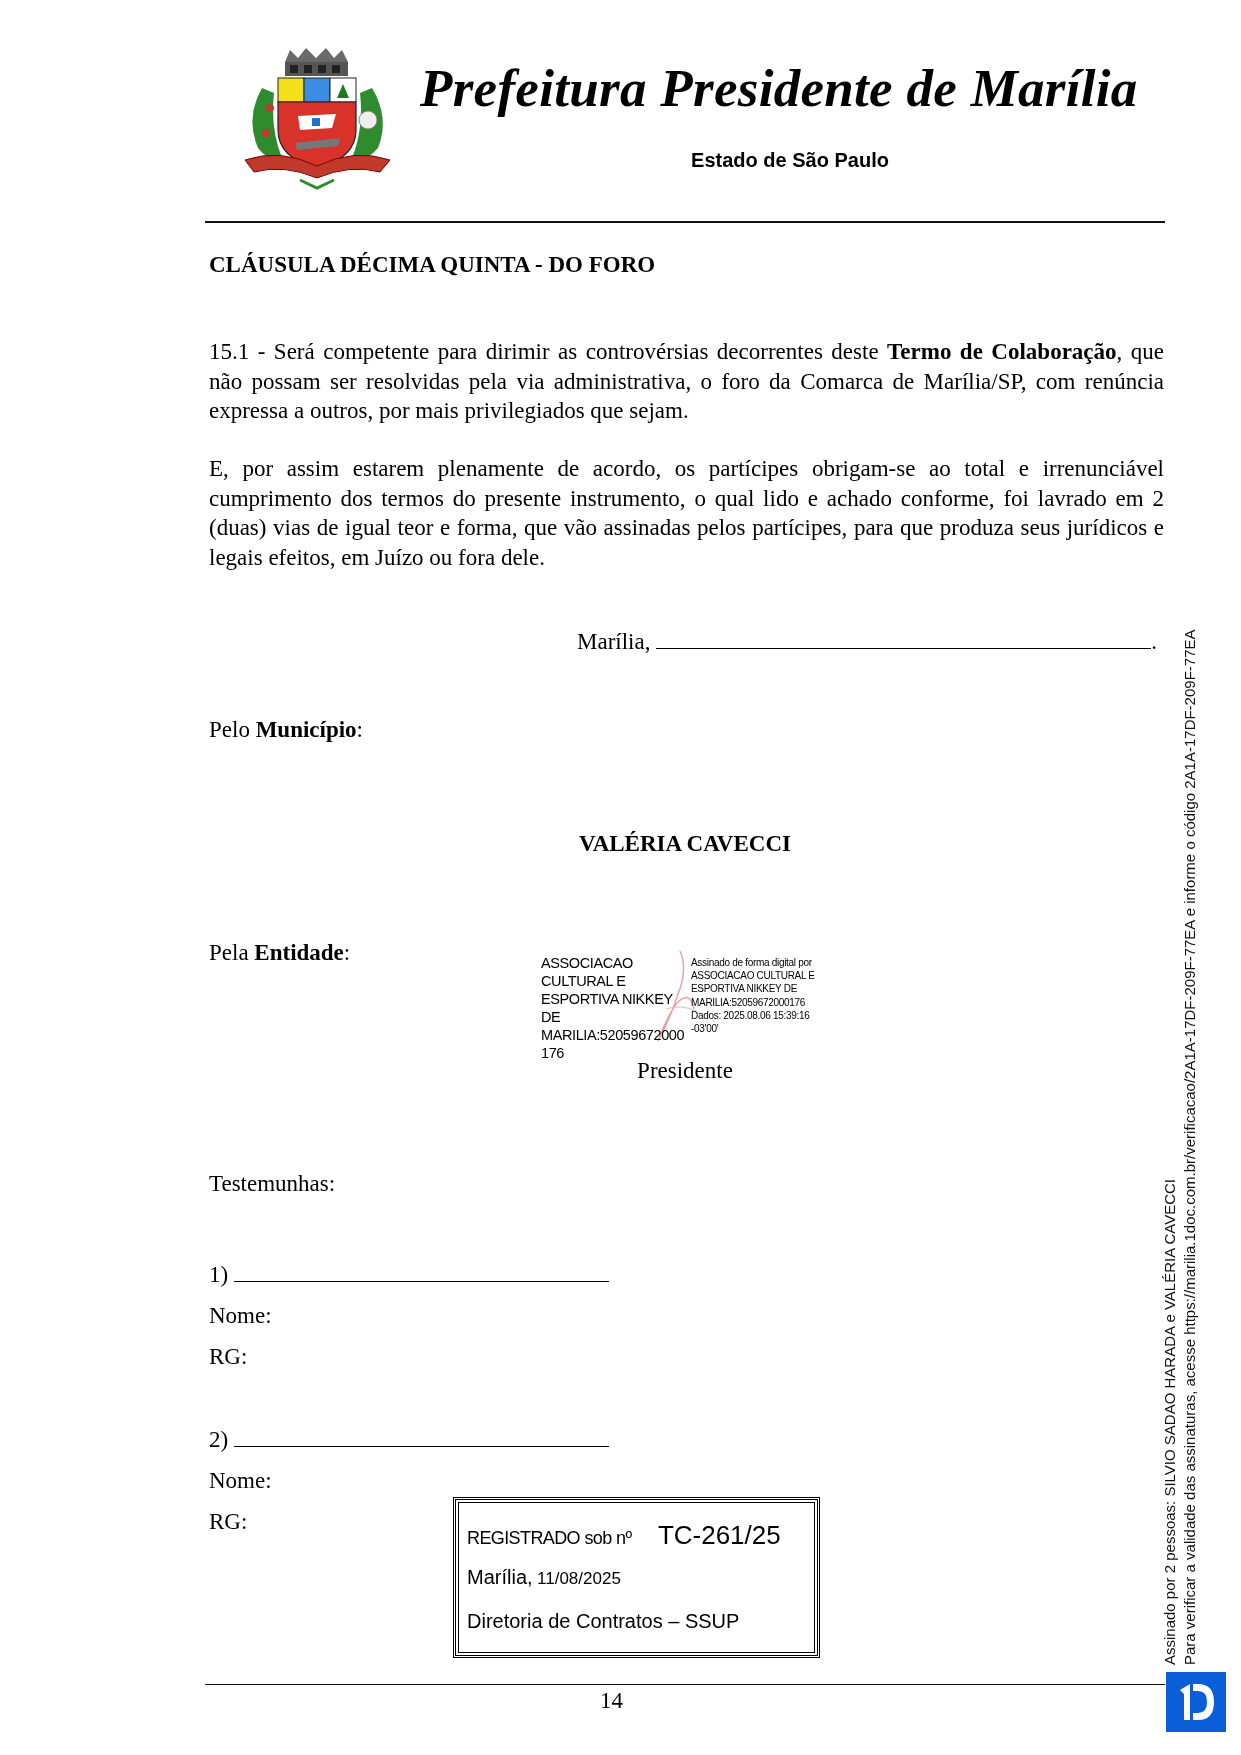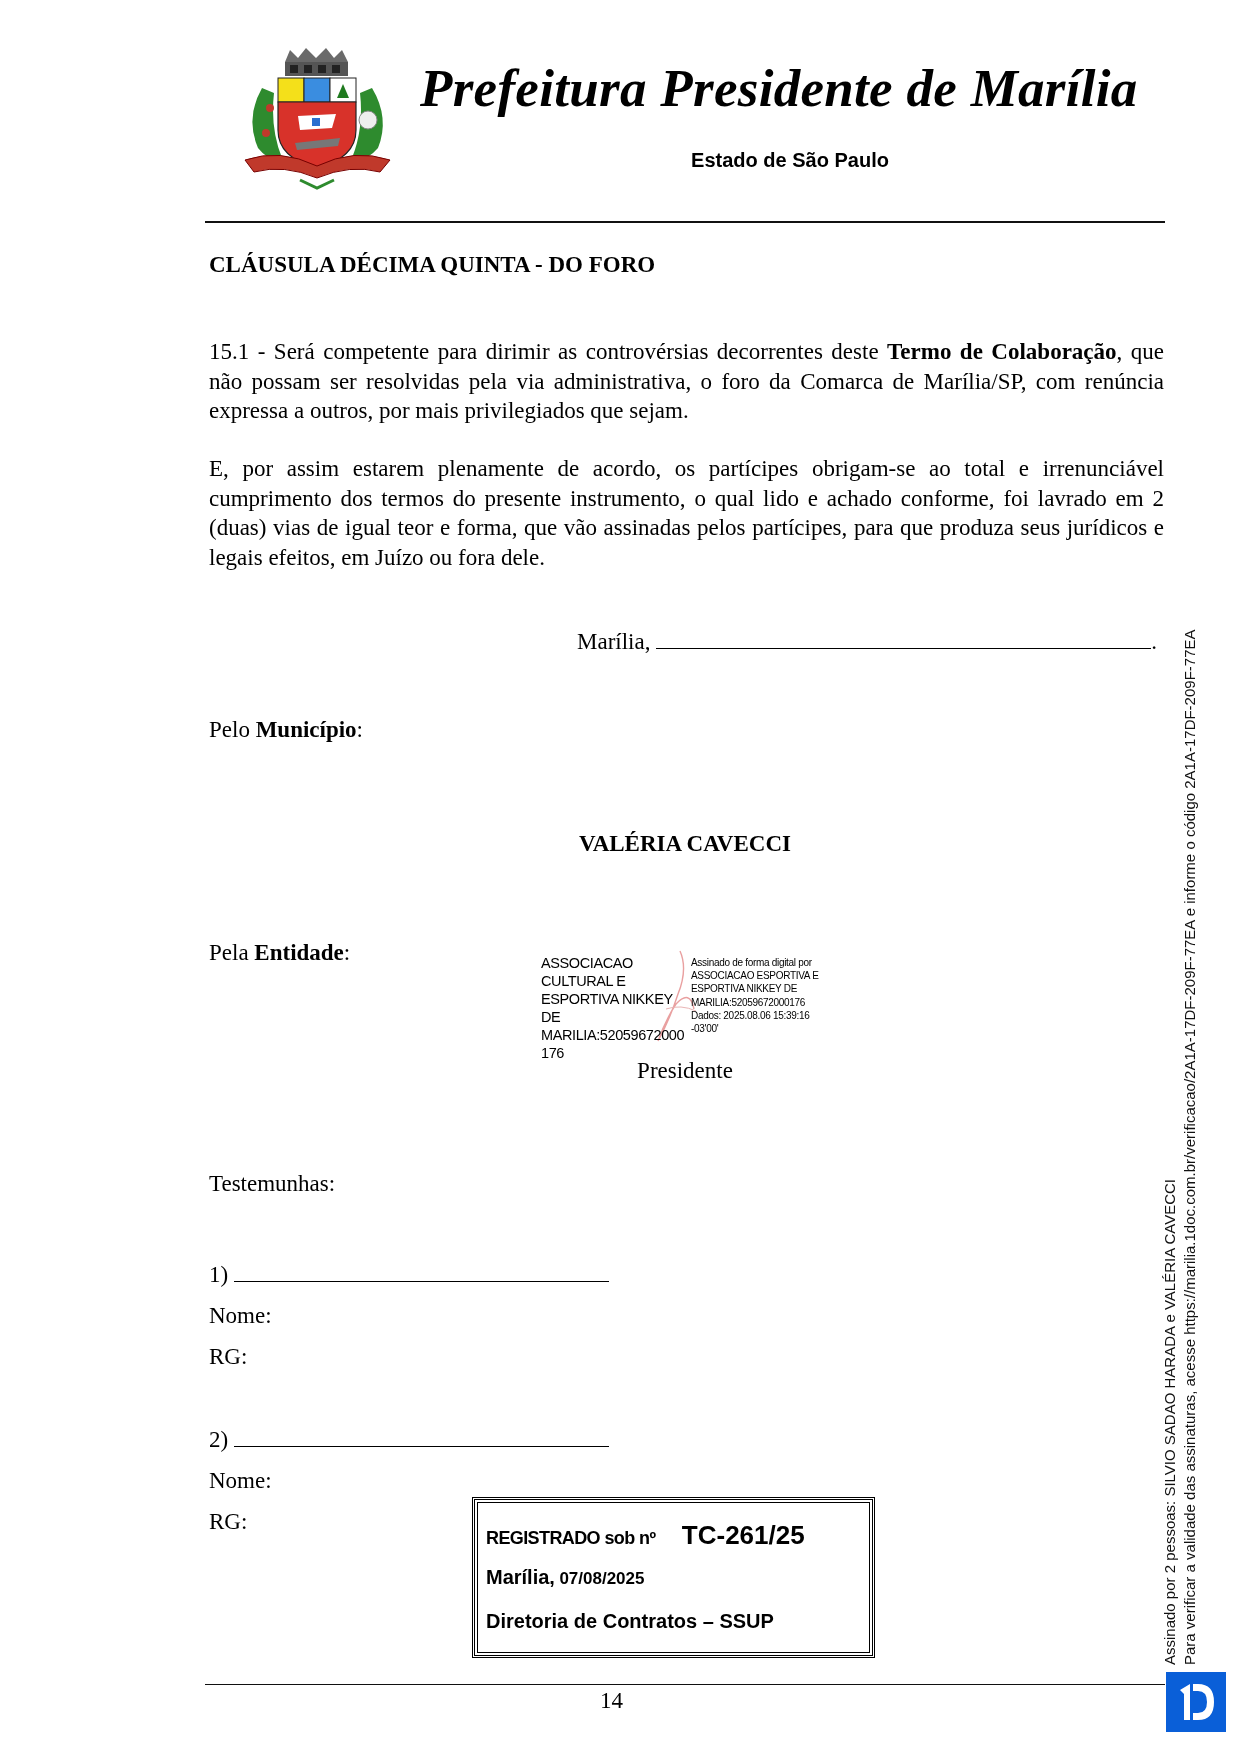--- a/index.html
+++ b/index.html
@@ -23,22 +23,22 @@
 
   .digisig { left:541px; top:954px; width:360px; height:90px; }
   .digisig .left { position:absolute; left:0; top:0; width:150px; font-size:14.5px; line-height:18px;
                    font-family:"Liberation Sans", sans-serif; letter-spacing:-0.4px; }
   .digisig .right { position:absolute; left:150px; top:2px; width:180px; font-size:10px; line-height:13.2px;
                     font-family:"Liberation Sans", sans-serif; letter-spacing:-0.3px; }
   .digisig .flourish { position:absolute; left:95px; top:-5px; width:80px; height:100px; }
 
   .line-blank { display:inline-block; border-bottom:1.5px solid #000; vertical-align:baseline; }
 
-  .stamp { left:472px; top:1497px; width:403px; height:161px; border:3px double #000;
-           box-sizing:border-box; font-family:"Liberation Sans", sans-serif;font-weight:bold; }
+  .stamp { left:453px; top:1497px; width:367px; height:161px; border:3px double #000;
+           box-sizing:border-box; font-family:"Liberation Sans", sans-serif; }
   .stamp .inner { position:absolute; inset:2px; border:1px solid #000; }
 
   .hr-bottom { left:205px; top:1684px; width:960px; height:0; border-top:1.8px solid #111; }
   .pagenum { left:600px; top:1688px; width:170px; text-align:left; font-size:23px; }
 
   .side { font-family:"Liberation Sans", sans-serif; font-size:15px; white-space:nowrap;
           transform-origin:left top; transform:rotate(-90deg); color:#111; }
 
   .onedoc { left:1166px; top:1672px; width:60px; height:60px; background:#0a5fd8; }
 </style>
@@ -110,21 +110,21 @@
   </svg>
   <div class="left">
     <div>ASSOCIACAO</div>
     <div>CULTURAL E</div>
     <div>ESPORTIVA NIKKEY DE</div>
     <div>MARILIA:52059672000</div>
     <div>176</div>
   </div>
   <div class="right">
     <div>Assinado de forma digital por</div>
-    <div>ASSOCIACAO ESPORTIVA E</div>
+    <div>ASSOCIACAO CULTURAL E</div>
     <div>ESPORTIVA NIKKEY DE</div>
     <div>MARILIA:52059672000176</div>
     <div>Dados: 2025.08.06 15:39:16</div>
     <div>-03'00'</div>
   </div>
 </div>
 
 <div class="abs sigblock" style="top:1056px;">
   <div>Presidente</div>
 </div>
@@ -144,21 +144,21 @@
 </div>
 
 <div class="abs stamp">
   <div class="inner"></div>
   <div class="abs" style="left:11px; top:20px; white-space:nowrap;">
     <span style="font-size:18px; letter-spacing:-0.6px;">REGISTRADO sob nº</span>
     <span style="font-size:26px; margin-left:22px;">TC-261/25</span>
   </div>
   <div class="abs" style="left:11px; top:66px; white-space:nowrap;">
     <span style="font-size:20px;">Marília,</span>
-    <span style="font-size:17px;">07/08/2025</span>
+    <span style="font-size:17px;">11/08/2025</span>
   </div>
   <div class="abs" style="left:11px; top:110px; font-size:20px; white-space:nowrap;">Diretoria de Contratos – SSUP</div>
 </div>
 
 <div class="abs hr-bottom"></div>
 <div class="abs pagenum">14</div>
 
 <div class="abs onedoc">
   <svg width="60" height="60" viewBox="0 0 60 60">
     <path d="M14 18 L24 12 L24 48 L18 48 L18 22 Z" fill="#fff"></path>

